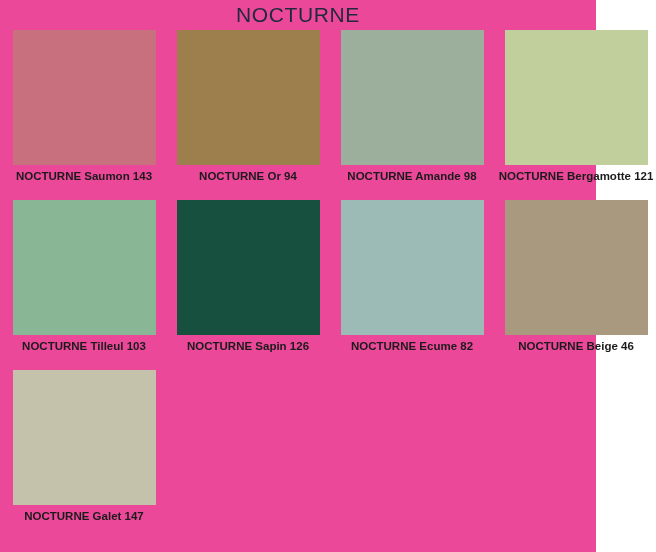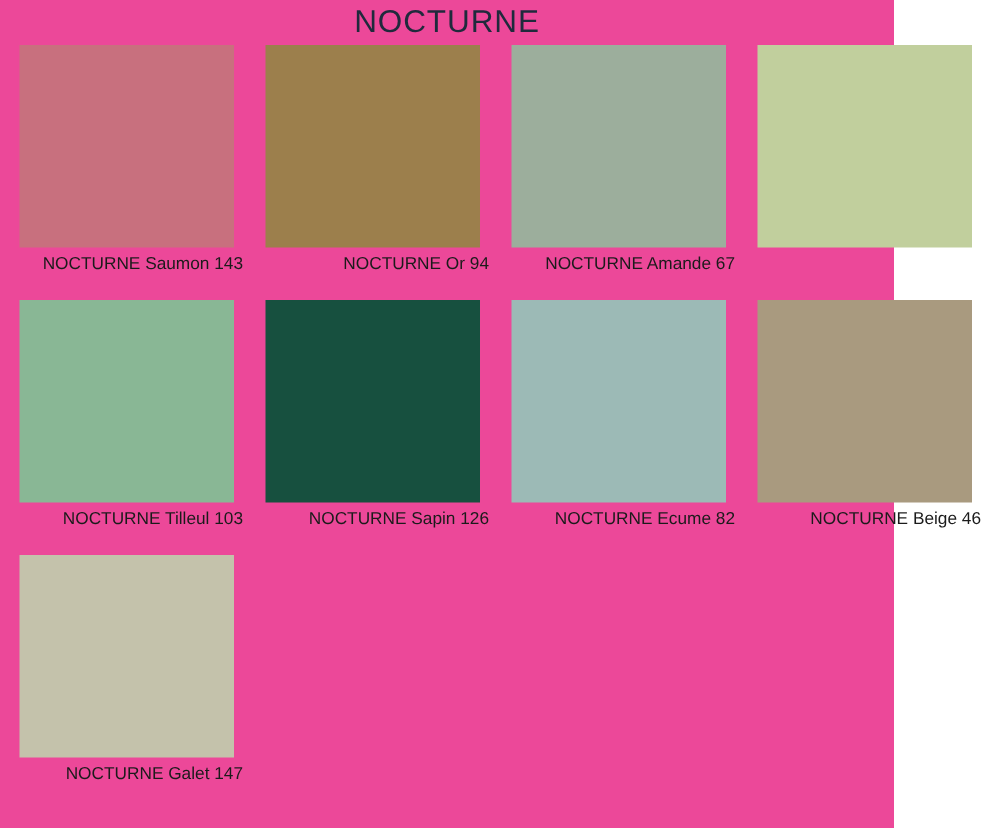--- a/index.html
+++ b/index.html
@@ -50,23 +50,23 @@
 
   .swatch-chip {
     width: 143px;
     height: 135px;
     display: block;
     flex: 0 0 auto;
   }
 
   .swatch-label {
     width: 156px;
-    text-align: right;
+    text-align: center;
     font-size: 11.5px;
-    font-weight: 400;
+    font-weight: 700;
     color: #1b1b1b;
     line-height: 14px;
     padding-top: 4px;
     word-wrap: break-word;
   }
 </style>
 </head>
 <body style="background: rgb(255, 255, 255);">
 
 <div class="page">
@@ -81,25 +81,26 @@
     </div>
 
     <div class="swatch-cell">
       <div class="swatch-chip" style="background-color: rgb(156, 127, 76);"></div>
       <div class="swatch-label">NOCTURNE Or 94</div>
     </div>
 
 
     <div class="swatch-cell">
       <div class="swatch-chip" style="background-color: rgb(156, 174, 156);"></div>
-      <div class="swatch-label">NOCTURNE Amande 67</div>
+      <div class="swatch-label">NOCTURNE Amande 98</div>
     </div>
 
     <div class="swatch-cell">
       <div class="swatch-chip" style="background-color: rgb(193, 207, 157);"></div>
+      <div class="swatch-label">NOCTURNE Bergamotte 121</div>
     </div>
 
     <div class="swatch-cell">
       <div class="swatch-chip" style="background-color: rgb(137, 183, 149);"></div>
       <div class="swatch-label">NOCTURNE Tilleul 103</div>
     </div>
 
 
     <div class="swatch-cell">
       <div class="swatch-chip" style="background-color: rgb(23, 80, 63);"></div>

